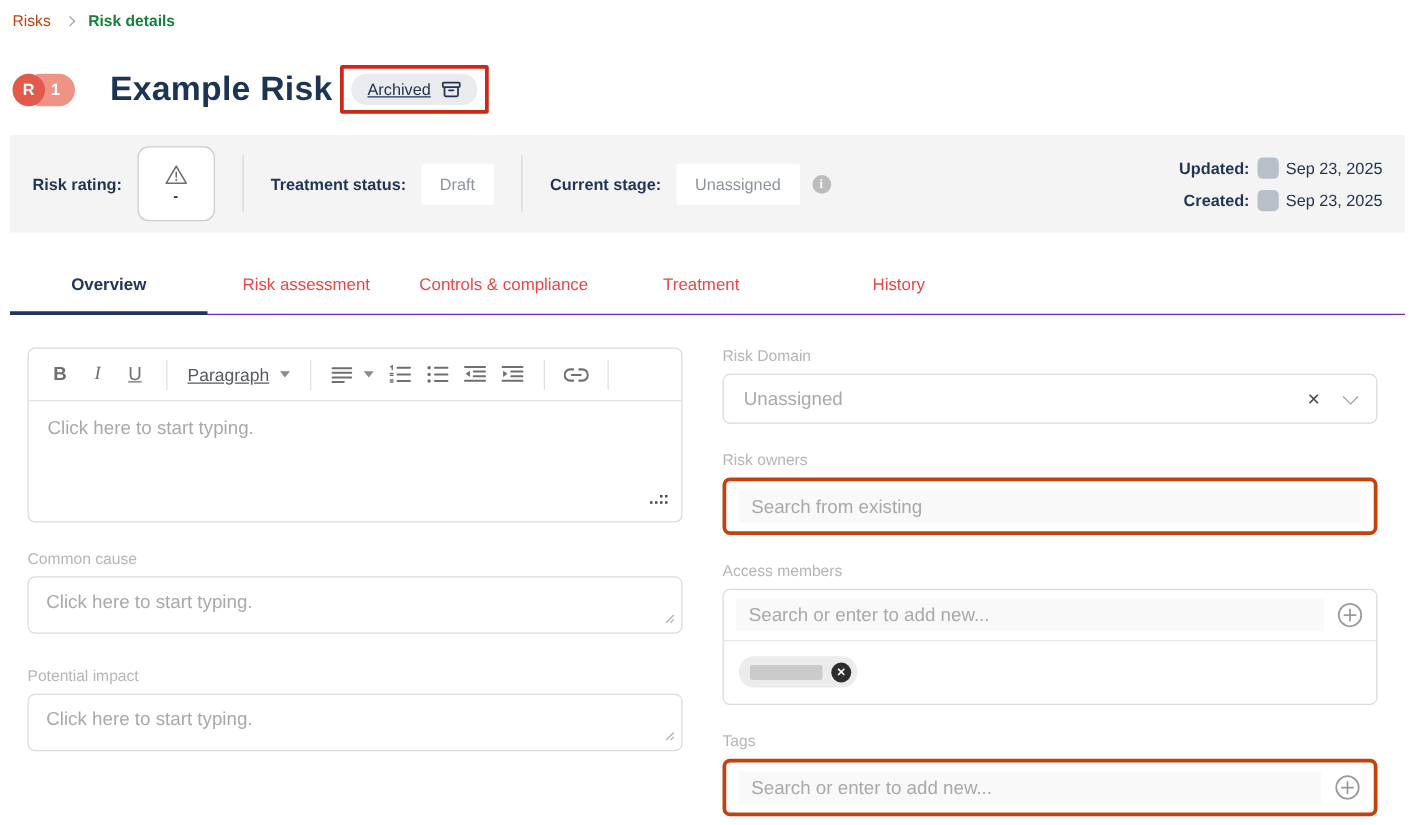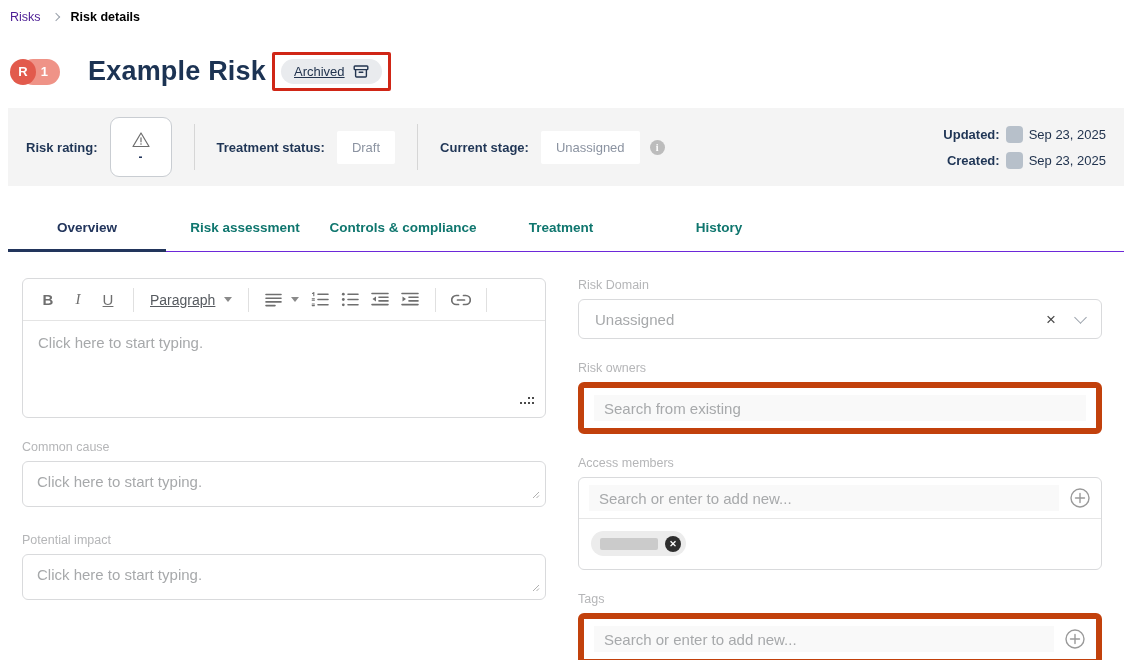--- a/index.html
+++ b/index.html
@@ -1,24 +1,24 @@
 <!DOCTYPE html>
 <html><head>
 <meta charset="utf-8">
 <style>
   * { margin:0; padding:0; box-sizing:border-box; }
   html,body { width:1132px; height:660px; background:#fff; overflow:hidden;
               font-family:"Liberation Sans", sans-serif; color:#1f3555; }
 
   
   .breadcrumb { padding:10px 0 0 10px; display:flex; align-items:center; gap:10px; font-size:12.5px; }
-  .crumb-root { color:#4c1d95; cursor:pointer;text-align:center; }
+  .crumb-root { color:#c2410c; cursor:pointer;text-align:center; }
   .crumb-sep { width:6px; height:6px; border-right:1.5px solid #9aa1ab; border-top:1.5px solid #9aa1ab;
                transform:rotate(45deg); display:inline-block; margin:0 2px; }
-  .crumb-current { color:#000000; font-weight:bold; }
+  .crumb-current { color:#15803d; font-weight:bold; }
 
   
   .header-row { display:flex; align-items:center; margin:28px 0 0 10px; }
   .risk-badge { position:relative; width:50px; height:26px; margin-right:28px; }
   .risk-badge .pill { position:absolute; left:10px; top:0; width:40px; height:26px; background:#ef9387;
                       border-radius:13px; color:#fff; font-size:13px; font-weight:bold;
                       display:flex; align-items:center; justify-content:flex-end; padding-right:12px; }
   .risk-badge .circle { position:absolute; left:0; top:0; width:26px; height:26px; background:#e25a4c;
                         border-radius:50%; color:#fff; font-size:13px; font-weight:bold;
                         display:flex; align-items:center; justify-content:center; }
@@ -41,22 +41,22 @@
   .info-icon { width:15px; height:15px; border-radius:50%; background:#bcbcbc; color:#fff;
                font-size:10px; font-weight:bold; font-family:"Liberation Serif", serif;
                display:inline-flex; align-items:center; justify-content:center; margin-left:10px; cursor:pointer; }
   .ib-right { margin-left:auto; display:flex; flex-direction:column; gap:9px; align-items:flex-end; }
   .ib-meta { display:flex; align-items:center; gap:6px; font-size:13px; }
   .ib-meta .when { color:#22344f; font-size:13px; }
   .avatar { width:17px; height:17px; border-radius:4px; background:#b7c0ca; display:inline-block; }
 
   
   .tabs { display:flex; margin:22px 8px 0 8px; border-bottom:1px solid #6d28d9; }
-  .tab { width:158px; text-align:center; padding:12px 0 16px 0; font-size:13.5px; color:#0f766e;
-         cursor:pointer; position:relative;font-weight:bold; }
+  .tab { width:158px; text-align:center; padding:12px 0 16px 0; font-size:13.5px; color:#ef4444;
+         cursor:pointer; position:relative; }
   .tab.active { color:#22355c; font-weight:bold; }
   .tab.active::after { content:""; position:absolute; left:0; right:0; bottom:-1px; height:3px;
                        background:#22355c; }
 
   
   .content { display:flex; padding:26px 30px 0 22px; gap:32px; }
   .col { width:524px; }
   .field-label { font-size:12.5px; color:#b5b6b8; margin-bottom:7px; }
   .section { margin-bottom:22px; }
 
@@ -86,21 +86,21 @@
   .resize-corner { position:absolute; right:6px; bottom:8px; pointer-events:none; }
 
   
   .select-box { border:1px solid #d9dadc; border-radius:6px; height:40px; display:flex;
                 align-items:center; padding:0 16px; cursor:pointer; }
   .select-value { font-size:15px; color:#a7a9ab; flex:1; }
   .clear-x { font-size:17px; color:#4a4a4a; cursor:pointer; line-height:1; margin-right:20px; }
   .chev { width:9px; height:9px; border-right:1.6px solid #9aa1ab; border-bottom:1.6px solid #9aa1ab;
           transform:rotate(45deg); margin-top:-4px; cursor:pointer; }
 
-  .input-box { border:6px solid #c2410c; border-radius:6px; padding:7px 10px; display:flex;
+  .input-box { border:3px solid #c2410c; border-radius:6px; padding:7px 10px; display:flex;
                align-items:center; gap:10px; }
   .inner-input { flex:1; border:none; outline:none; background:#f9f9f9; height:26px; padding:0 10px;
                  font-size:15px; font-family:"Liberation Sans", sans-serif; color:#333; }
   .inner-input::placeholder { color:#a7a9ab; }
   .plus-circle { flex:none; cursor:pointer; display:flex; }
 
   .multi-box { border:1px solid #d9dadc; border-radius:6px; }
   .multi-box .row1 { padding:7px 10px; display:flex; align-items:center; gap:10px; }
   .multi-box .divider { height:1px; background:#e6e6e6; }
   .chip-row { padding:12px 10px 13px 12px; display:flex; }

